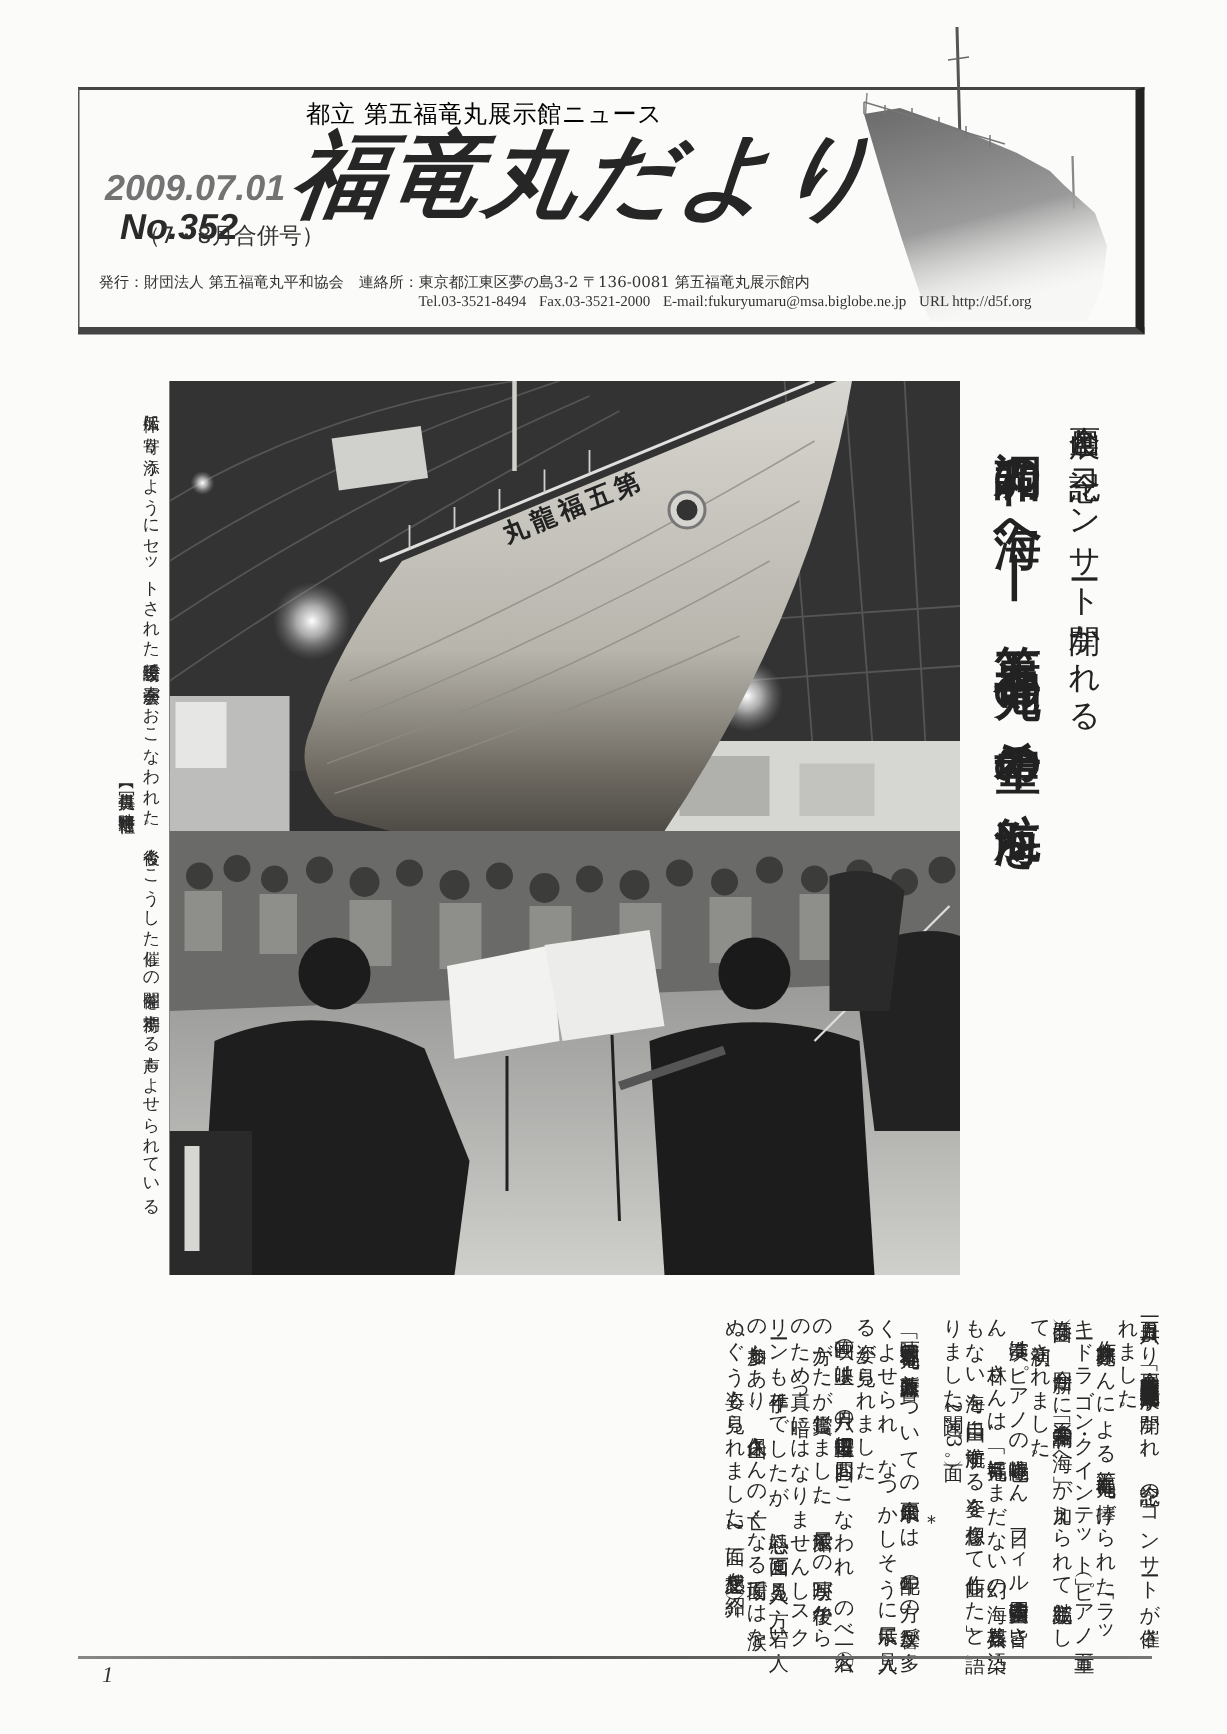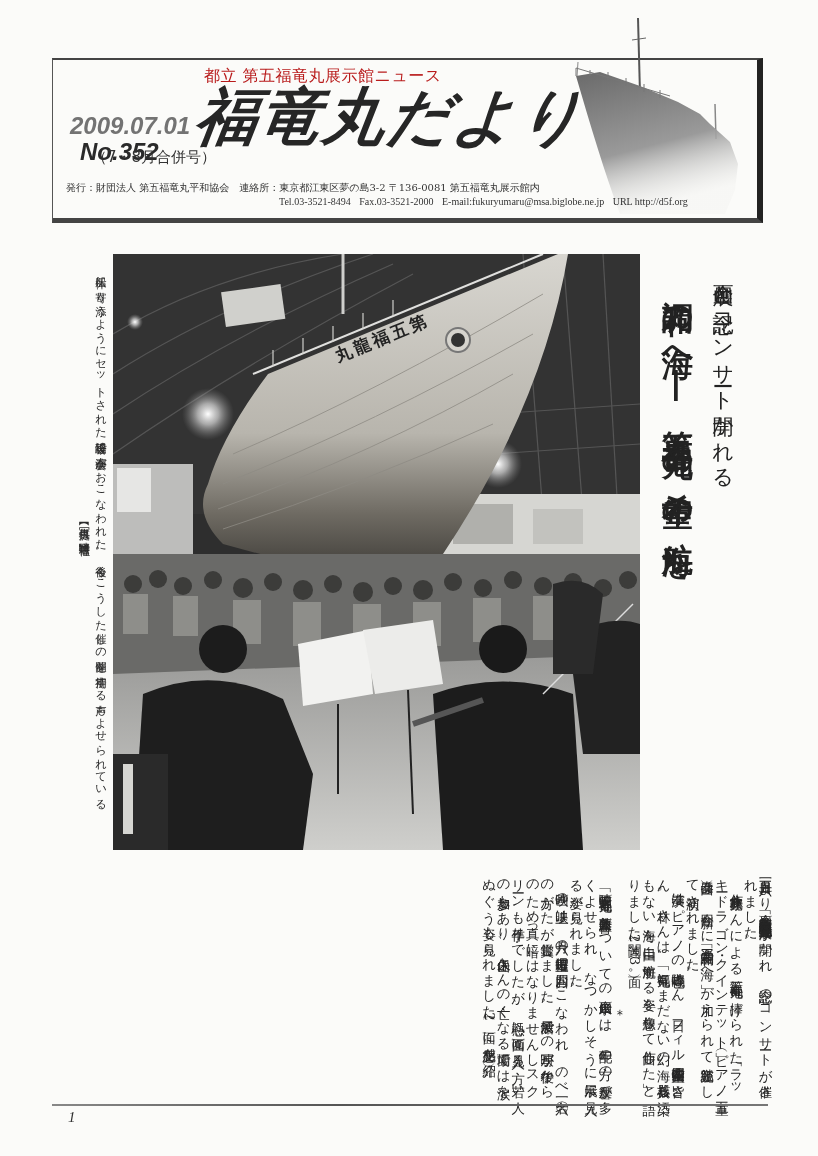--- a/index.html
+++ b/index.html
@@ -11,21 +11,21 @@
   .abs { position: absolute; }
 
   
   .masthead {
     position: absolute; left: 52px; top: 58px; width: 704px; height: 158px;
     border: 1px solid #555; border-top: 2px solid #444;
     border-right: 6px solid #222; border-bottom: 5px solid #444;
     background: #fbfbf9;
   }
   .ship-silhouette { position: absolute; left: 560px; top: 14px; width: 200px; height: 200px; }
-  .subtitle { left: 204px; top: 66px; font-size: 16px; letter-spacing: 0.5px; color: #b91c1c; }
+  .subtitle { left: 204px; top: 66px; font-size: 16px; letter-spacing: 0.5px; color: #000000; }
   .title {
     left: 196px; top: 86px; font-size: 62px; font-weight: bold; font-style: italic;
     letter-spacing: 2px; color: #262626; transform: skewX(-8deg);
     font-family: "DejaVu Serif", serif; line-height: 1;
   }
   .issue-date { left: 70px; top: 112px; font-family: "Liberation Sans", sans-serif; font-style: italic; font-weight: bold; font-size: 24px; color: #737373; }
   .issue-no { left: 80px; top: 138px; font-family: "Liberation Sans", sans-serif; font-style: italic; font-weight: bold; font-size: 24px; color: #2a2a2a; }
   .issue-note { left: 92px; top: 148px; font-size: 15px; color: #333; font-family: "DejaVu Sans", sans-serif; }
   .pub-line { left: 66px; top: 181px; font-size: 10px; color: #333; white-space: nowrap; text-align: right; }
   .contact-line { left: 279px; top: 196px; font-size: 10px; color: #333; white-space: nowrap; font-family: "Liberation Serif", serif; }

